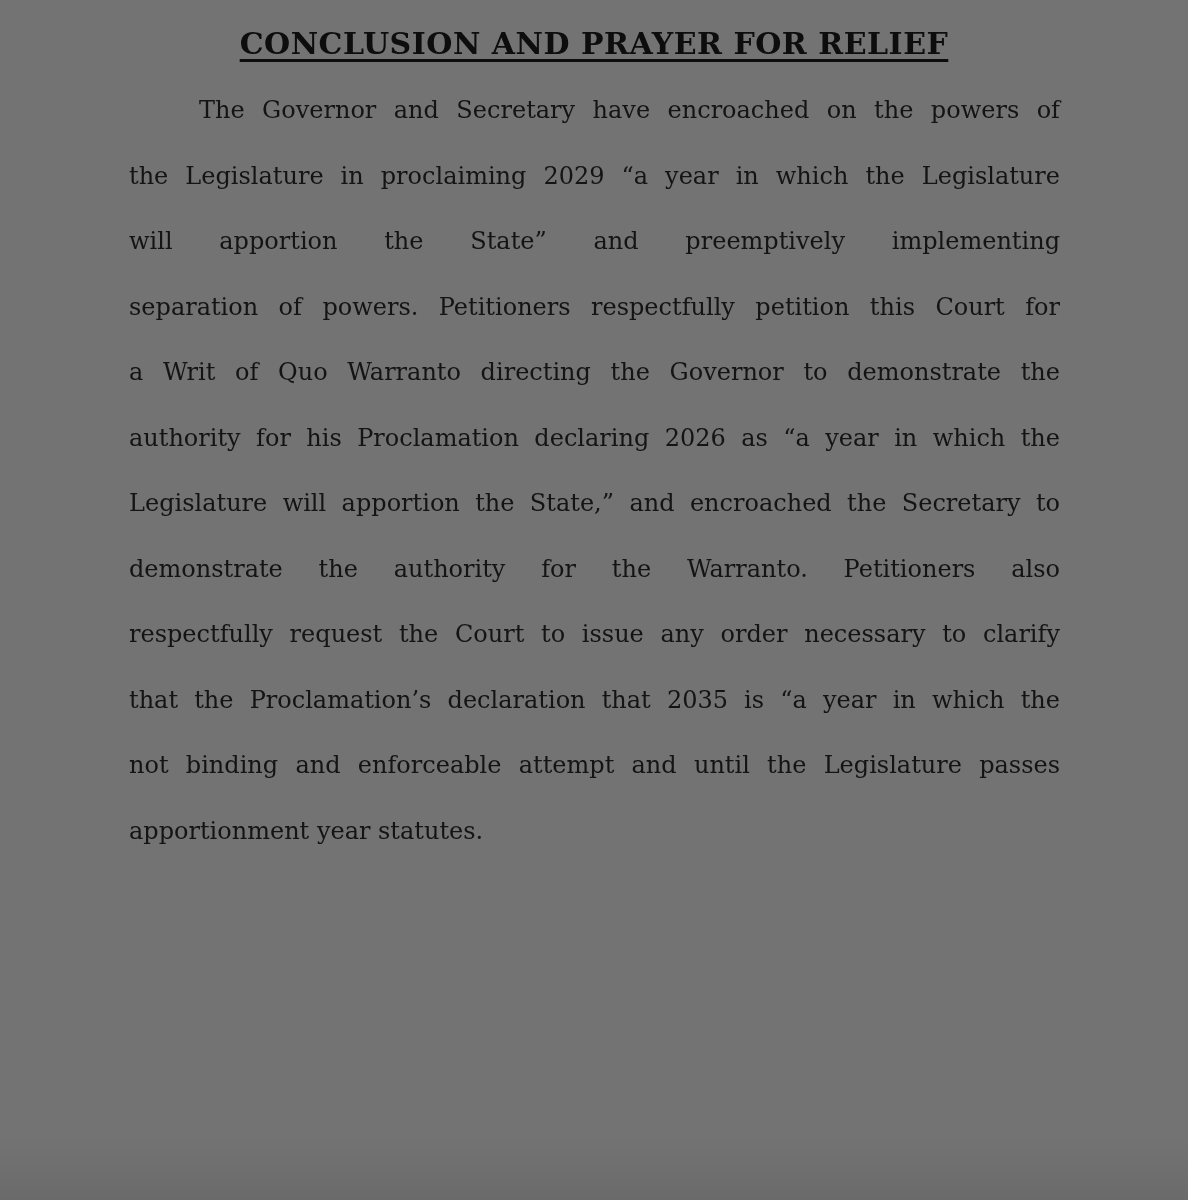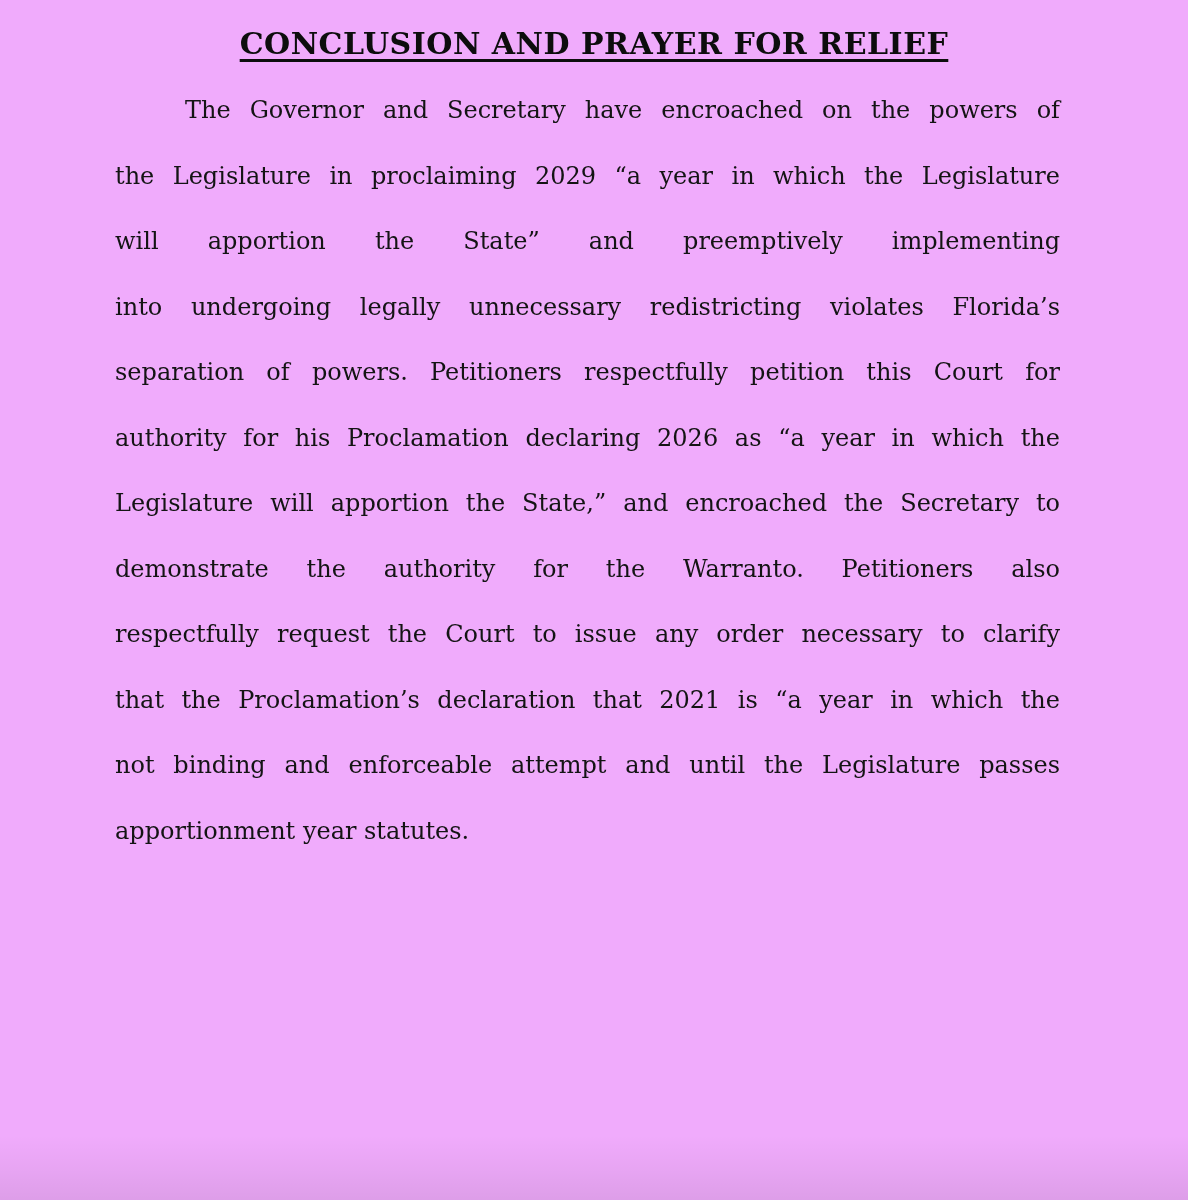--- a/index.html
+++ b/index.html
@@ -4,39 +4,39 @@
 <style>
   html, body {
     margin: 0;
     padding: 0;
     background: #ffffff;
   }
   .page {
     position: relative;
     width: 1188px;
     height: 1200px;
-    background: #f0abfc;
+    background: #737373;
     overflow: hidden;
     font-family: "DejaVu Serif", serif;
     color: #141414;
   }
   .heading {
     margin: 26px 0 0 0;
     text-align: center;
     font-size: 30px;
     font-weight: bold;
     letter-spacing: 0.5px;
     text-decoration: underline;
     text-decoration-thickness: 2.5px;
     text-underline-offset: 5px;
     color: #0d0d0d;
   }
   .body-text {
     position: absolute;
-    left: 115px;
+    left: 129px;
     right: 128px;
     top: 78px;
     font-size: 24px;
   }
   .line {
     height: 65.5px;
     line-height: 65.5px;
     text-align: justify;
     text-align-last: justify;
     white-space: nowrap;
@@ -59,24 +59,24 @@
 </style>
 </head>
 <body>
 
 <div class="page">
   <h1 class="heading">CONCLUSION AND PRAYER FOR RELIEF</h1>
   <div class="body-text" id="body-text">
       <div class="line first">The Governor and Secretary have encroached on the powers of</div>
       <div class="line">the Legislature in proclaiming 2029 “a year in which the Legislature</div>
       <div class="line">will apportion the State” and preemptively implementing</div>
-      <div class="line">into undergoing legally unnecessary redistricting violates Florida’s</div>
       <div class="line">separation of powers. Petitioners respectfully petition this Court for</div>
+      <div class="line">a Writ of Quo Warranto directing the Governor to demonstrate the</div>
       <div class="line">authority for his Proclamation declaring 2026 as “a year in which the</div>
       <div class="line">Legislature will apportion the State,” and encroached the Secretary to</div>
       <div class="line">demonstrate the authority for the Warranto. Petitioners also</div>
       <div class="line">respectfully request the Court to issue any order necessary to clarify</div>
-      <div class="line">that the Proclamation’s declaration that 2021 is “a year in which the</div>
+      <div class="line">that the Proclamation’s declaration that 2035 is “a year in which the</div>
       <div class="line">not binding and enforceable attempt and until the Legislature passes</div>
       <div class="line last">apportionment year statutes.</div>
     </div>
   <div class="page-bottom-shade"></div>
 </div>
 
 </body></html>

